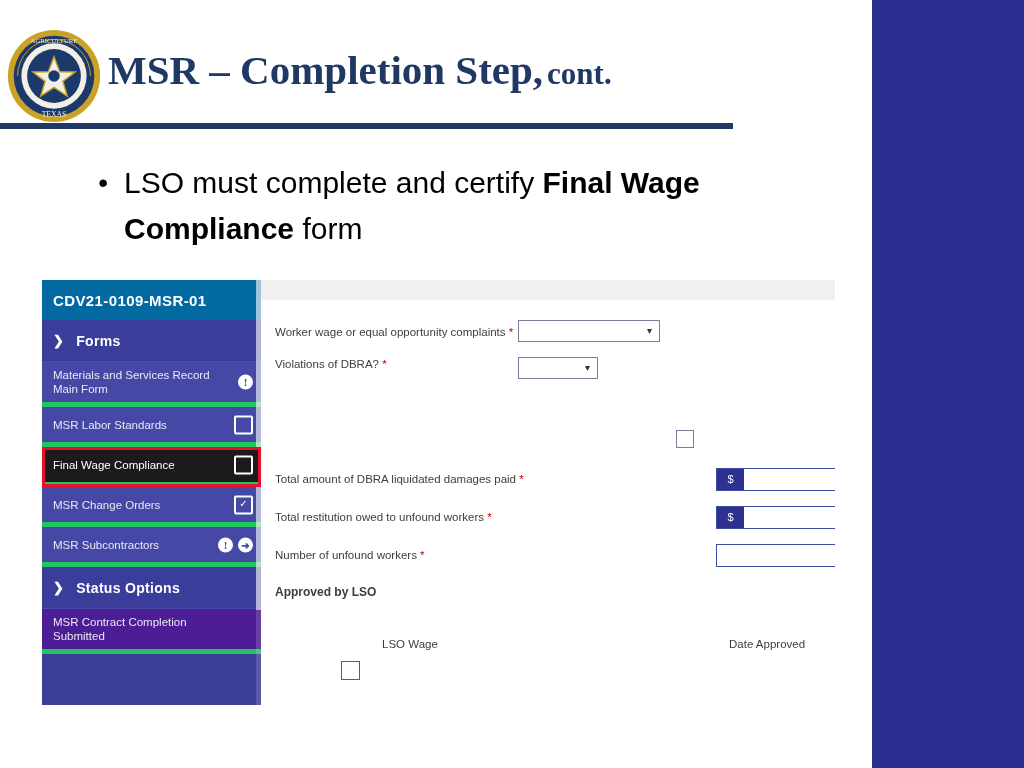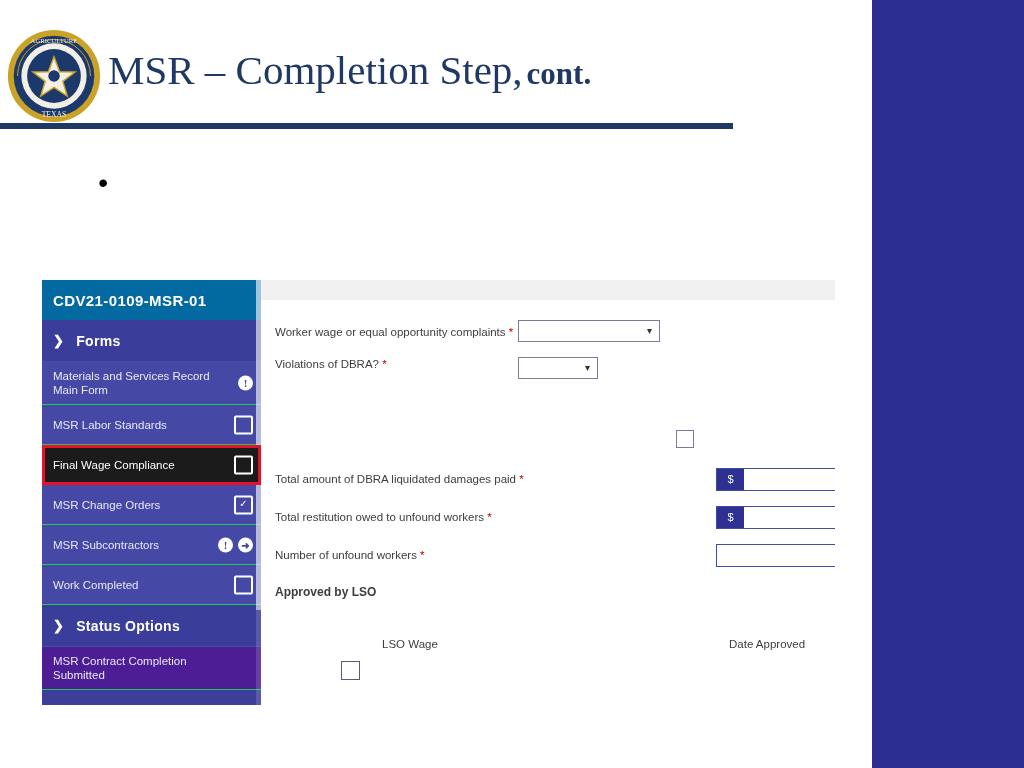--- a/index.html
+++ b/index.html
@@ -43,21 +43,21 @@
   }
   .title-text {
     position: absolute;
     left: 108px; top: 28px;
     font-family: "Liberation Serif", serif;
     color: #1f3864;
     white-space: nowrap;
   }
   .title-text .big {
     font-size: 41px;
-    font-weight: normal;
+    font-weight: bold;
   }
   .title-text .small {
     font-size: 31px;
     font-weight: bold;
   }
   .title-rule {
     position: absolute;
     left: 0px; top: 123px;
     width: 733px;
     height: 6px;
@@ -147,21 +147,21 @@
   .nav-item {
     position: relative;
     min-height: 40px;
     background: #4549a5;
     color: #e8e8f5;
     font-size: 11.5px;
     display: flex;
     align-items: center;
     padding: 6px 34px 6px 11px;
     box-sizing: border-box;
-    border-bottom: 1px solid #22c55e;
+    border-bottom: 5px solid #22c55e;
     line-height: 14px;
   }
   .nav-item.tall { min-height: 43px; }
   .nav-item .icons {
     position: absolute;
     right: 8px;
     top: 50%;
     transform: translateY(-50%);
     display: flex;
     align-items: center;
@@ -316,20 +316,21 @@
     <div class="title-text">
       <span class="big">MSR – Completion Step,</span>
       <span class="small">cont.</span>
     </div>
   </div>
   <div class="title-rule"></div>
 
   <div class="bullet-block">
     <div class="bullet-row">
       <div class="bullet-dot">•</div>
+      <div class="bullet-text"><span>LSO must complete and certify </span><b>Final Wage Compliance</b><span> form</span></div>
     </div>
   </div>
 
   <div class="shot">
     <div class="shot-top-strip"></div>
 
     <div class="nav">
       <div class="nav-header">CDV21-0109-MSR-01</div>
 
       <div class="nav-section">
@@ -366,26 +367,20 @@
       </div>
 
       <div class="nav-item">
         <span>MSR Subcontractors</span>
         <span class="icons">
           <span class="ic ic-info">!</span>
           <span class="ic ic-arrow">➜</span>
         </span>
       </div>
 
-      <div class="nav-item">
-        <span>Work Completed</span>
-        <span class="icons">
-          <span class="ic ic-square"></span>
-        </span>
-      </div>
 
       <div class="nav-section">
         <span class="chev">❯</span>
         <span>Status Options</span>
       </div>
 
       <div class="nav-item tall dim">
         <span>MSR Contract Completion Submitted</span>
       </div>
 

